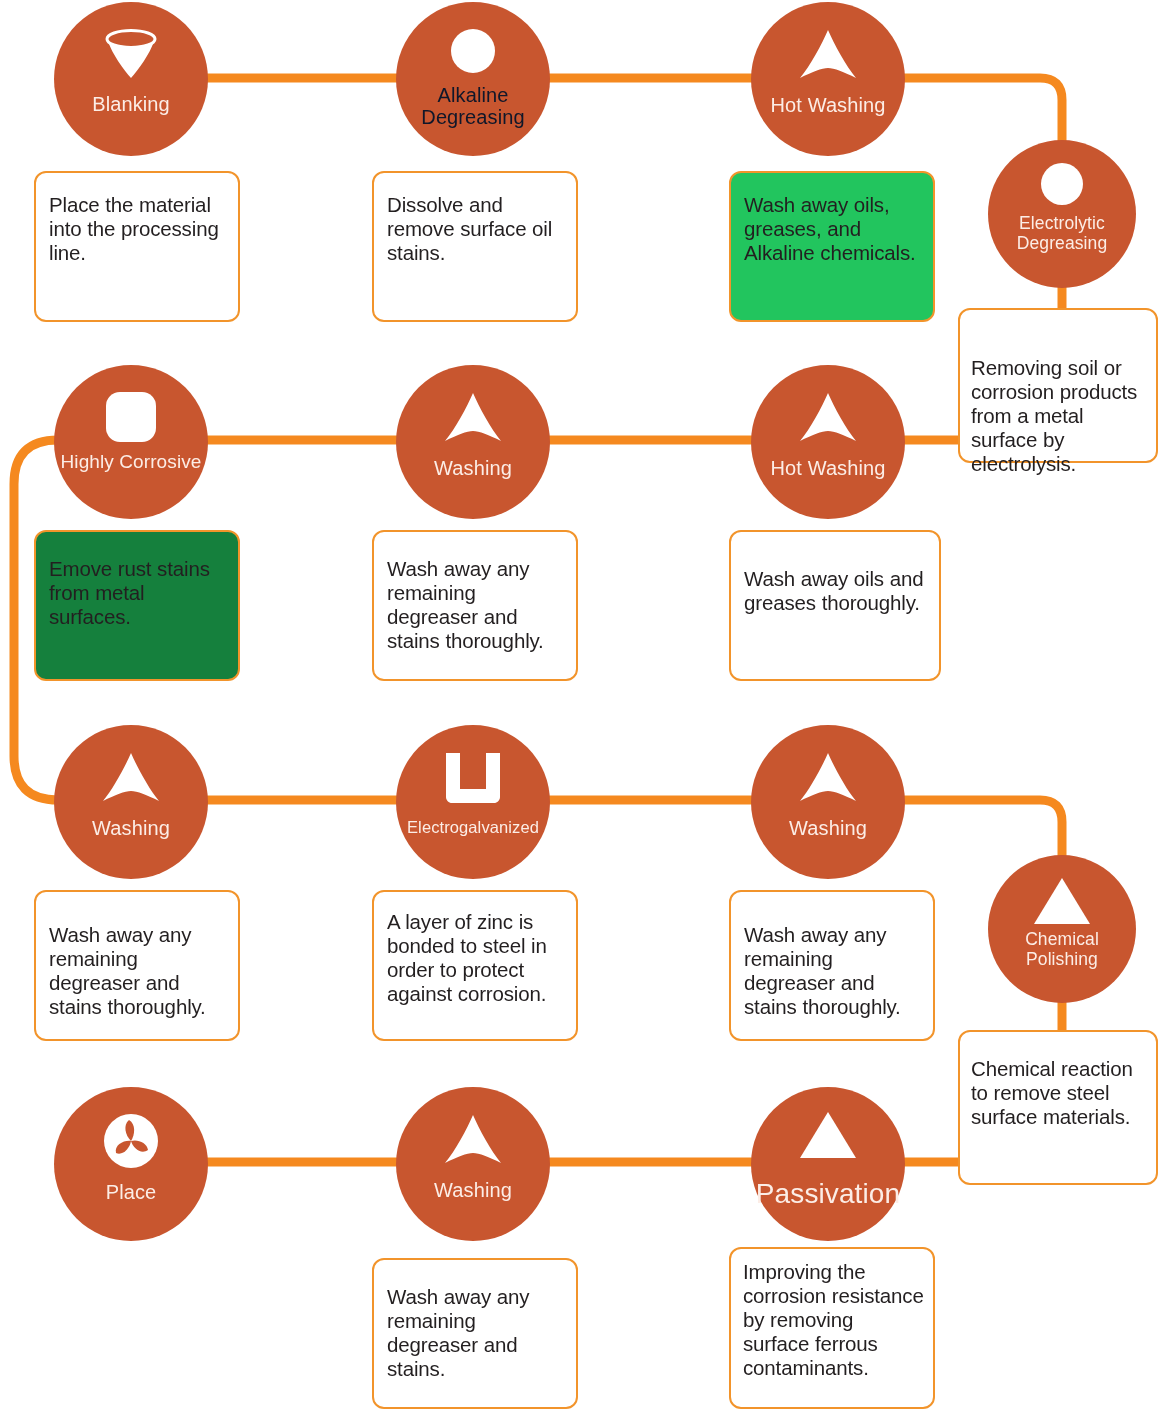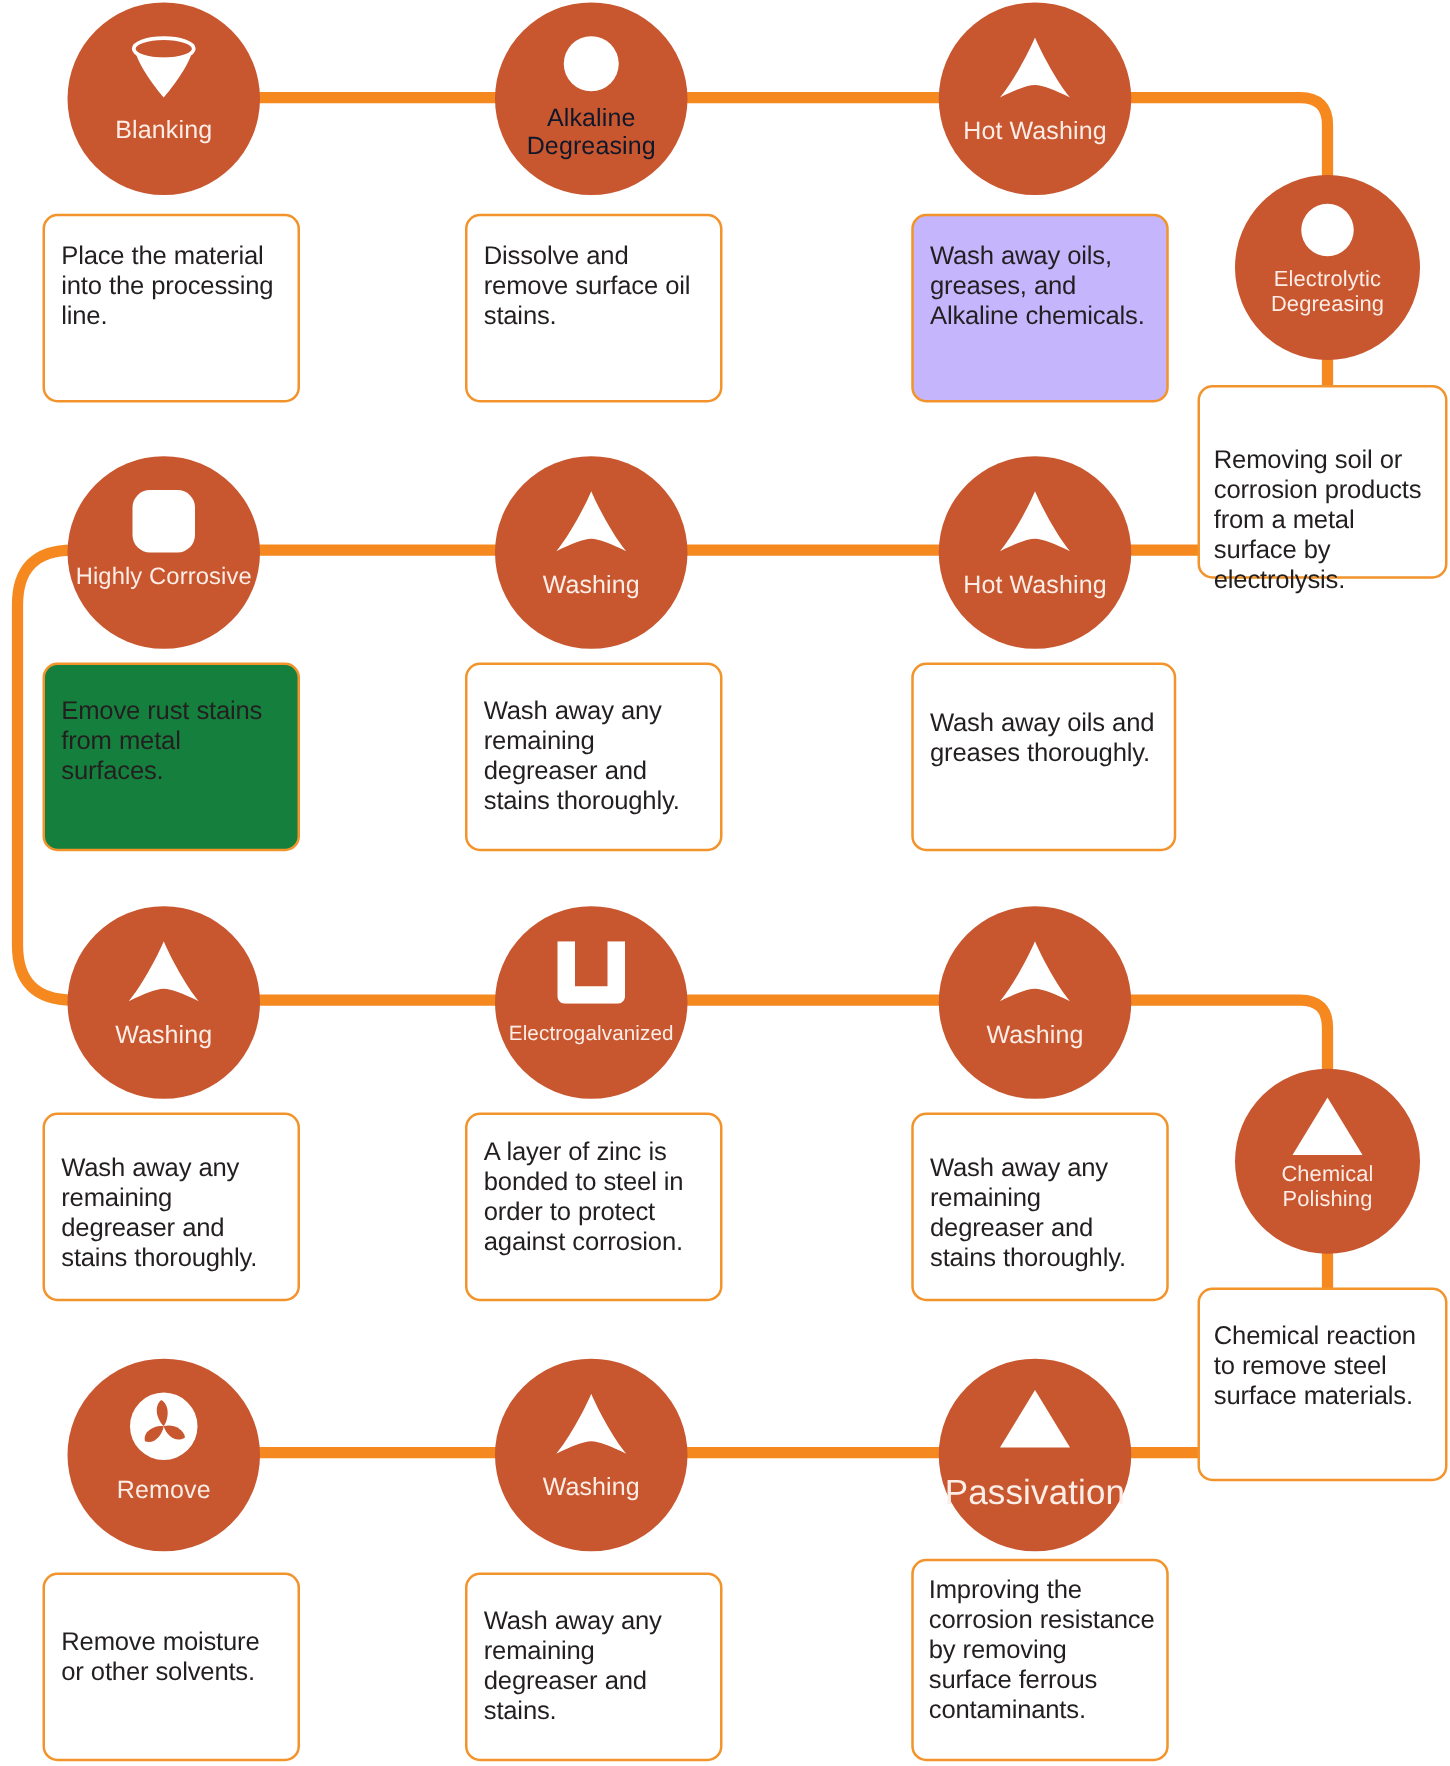--- a/index.html
+++ b/index.html
@@ -146,21 +146,21 @@
   </div>
 
   <div class="card" style="left: 34px; top: 171px; width: 206px; height: 151px; padding: 20px 13px 0px; border-color: rgb(242, 148, 43); background: rgb(255, 255, 255);">
     <span class="card-text" style="color: rgb(35, 31, 32);">Place the material into the processing line.</span>
   </div>
 
   <div class="card" style="left: 372px; top: 171px; width: 206px; height: 151px; padding: 20px 13px 0px; border-color: rgb(242, 148, 43); background: rgb(255, 255, 255);">
     <span class="card-text" style="color: rgb(35, 31, 32);">Dissolve and remove surface oil stains.</span>
   </div>
 
-  <div class="card" style="left: 729px; top: 171px; width: 206px; height: 151px; padding: 20px 13px 0px; border-color: rgb(242, 148, 43); background: #c4b5fd;">
+  <div class="card" style="left: 729px; top: 171px; width: 206px; height: 151px; padding: 20px 13px 0px; border-color: rgb(242, 148, 43); background: #22c55e;">
     <span class="card-text" style="color: rgb(35, 31, 32);">Wash away oils, greases, and Alkaline chemicals.</span>
   </div>
 
   <div class="card" style="left: 958px; top: 308px; width: 200px; height: 155px; padding: 11px 10px 0px 11px; border-color: rgb(242, 148, 43); background: rgb(255, 255, 255);">
     <span class="card-text" style="color: rgb(35, 31, 32); margin-top: 35px;">Removing soil or corrosion products from a metal surface by electrolysis.</span>
   </div>
 
   <div class="node" style="left: 54px; top: 365px; width: 154px; height: 154px; background: rgb(200, 86, 47);">
     <span class="glyph" style="top:26px;">
       <svg width="52" height="52" viewBox="0 0 52 52">
@@ -254,44 +254,41 @@
 
   <div class="node" style="left: 54px; top: 1087px; width: 154px; height: 154px; background: rgb(200, 86, 47);">
     <span class="glyph" style="top:26px;">
       <svg width="56" height="56" viewBox="0 0 56 56">
         <circle cx="28" cy="28" r="27" fill="#ffffff"></circle>
         <path d="M28 28 C 22 22 20 12 26 7 C 33 11 32 22 28 28 Z" fill="#C8562F"></path>
         <path d="M28 28 C 35 26 44 30 45 37 C 38 42 30 35 28 28 Z" fill="#C8562F"></path>
         <path d="M28 28 C 27 35 20 43 13 40 C 11 32 21 27 28 28 Z" fill="#C8562F"></path>
       </svg>
     </span>
-    <span class="node-label" style="top: 94px; font-size: 20px; color: rgb(252, 237, 230);">Remove</span>
+    <span class="node-label" style="top: 94px; font-size: 20px; color: rgb(252, 237, 230);">Place</span>
   </div>
 
   <div class="node" style="left: 396px; top: 1087px; width: 154px; height: 154px; background: rgb(200, 86, 47);">
     <span class="glyph" style="top:26px;">
       <svg width="60" height="56" viewBox="0 0 60 56">
         <path d="M30 2 C 36 16 48 38 58 50 C 46 44 36 40 30 40 C 24 40 14 44 2 50 C 12 38 24 16 30 2 Z" fill="#ffffff"></path>
       </svg>
     </span>
     <span class="node-label" style="top: 92px; font-size: 20px; color: rgb(252, 237, 230);">Washing</span>
   </div>
 
   <div class="node" style="left: 751px; top: 1087px; width: 154px; height: 154px; background: rgb(200, 86, 47);">
     <span class="glyph" style="top:24px;">
       <svg width="58" height="48" viewBox="0 0 58 48">
         <path d="M29 1 L 57 47 H 1 Z" fill="#ffffff"></path>
       </svg>
     </span>
     <span class="node-label" style="top: 91px; font-size: 28px; color: rgb(252, 237, 230);">Passivation</span>
   </div>
 
-  <div class="card" style="left: 34px; top: 1258px; width: 206px; height: 151px; padding: 42px 13px 0px; border-color: rgb(242, 148, 43); background: rgb(255, 255, 255);">
-    <span class="card-text" style="color: rgb(35, 31, 32);">Remove moisture or other solvents.</span>
-  </div>
 
   <div class="card" style="left: 372px; top: 1258px; width: 206px; height: 151px; padding: 25px 13px 0px; border-color: rgb(242, 148, 43); background: rgb(255, 255, 255);">
     <span class="card-text" style="color: rgb(35, 31, 32);">Wash away any remaining degreaser and stains.</span>
   </div>
 
   <div class="card" style="left: 729px; top: 1247px; width: 206px; height: 162px; padding: 11px 9px 0px 12px; border-color: rgb(242, 148, 43); background: rgb(255, 255, 255); justify-content: center;">
     <span class="card-text" style="color: rgb(35, 31, 32);">Improving the corrosion resistance by removing surface ferrous  contaminants.</span>
   </div>
 
 </div>

